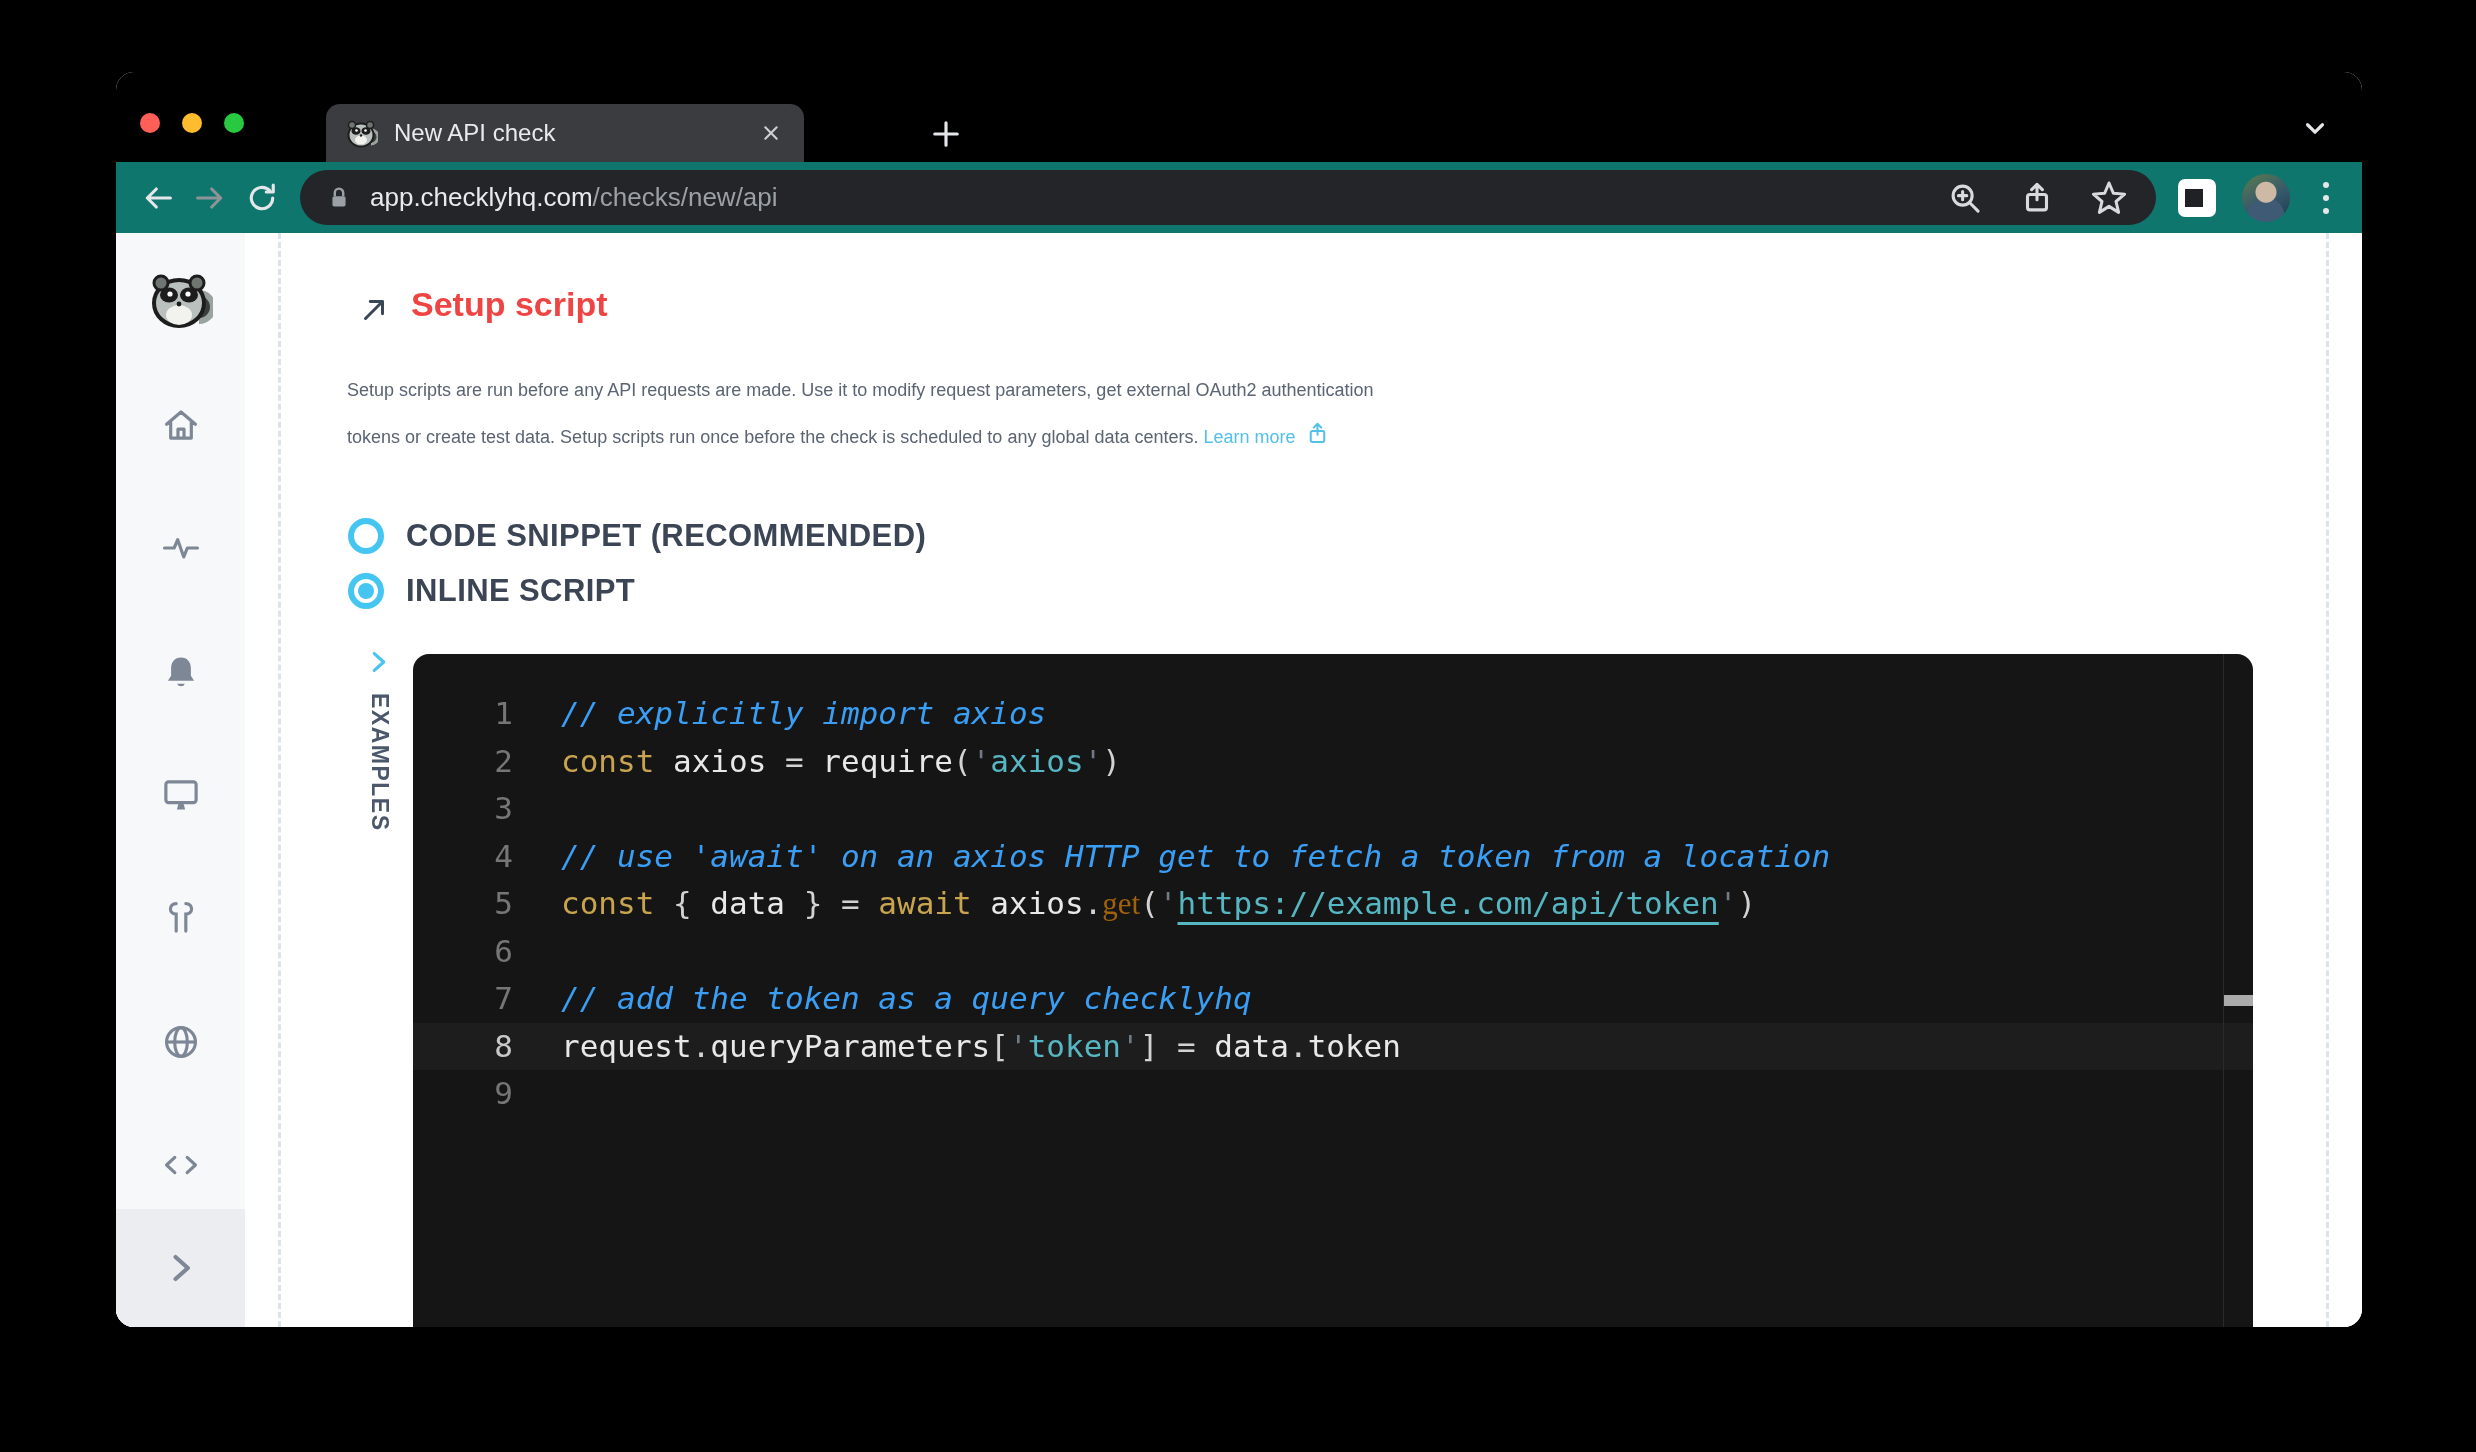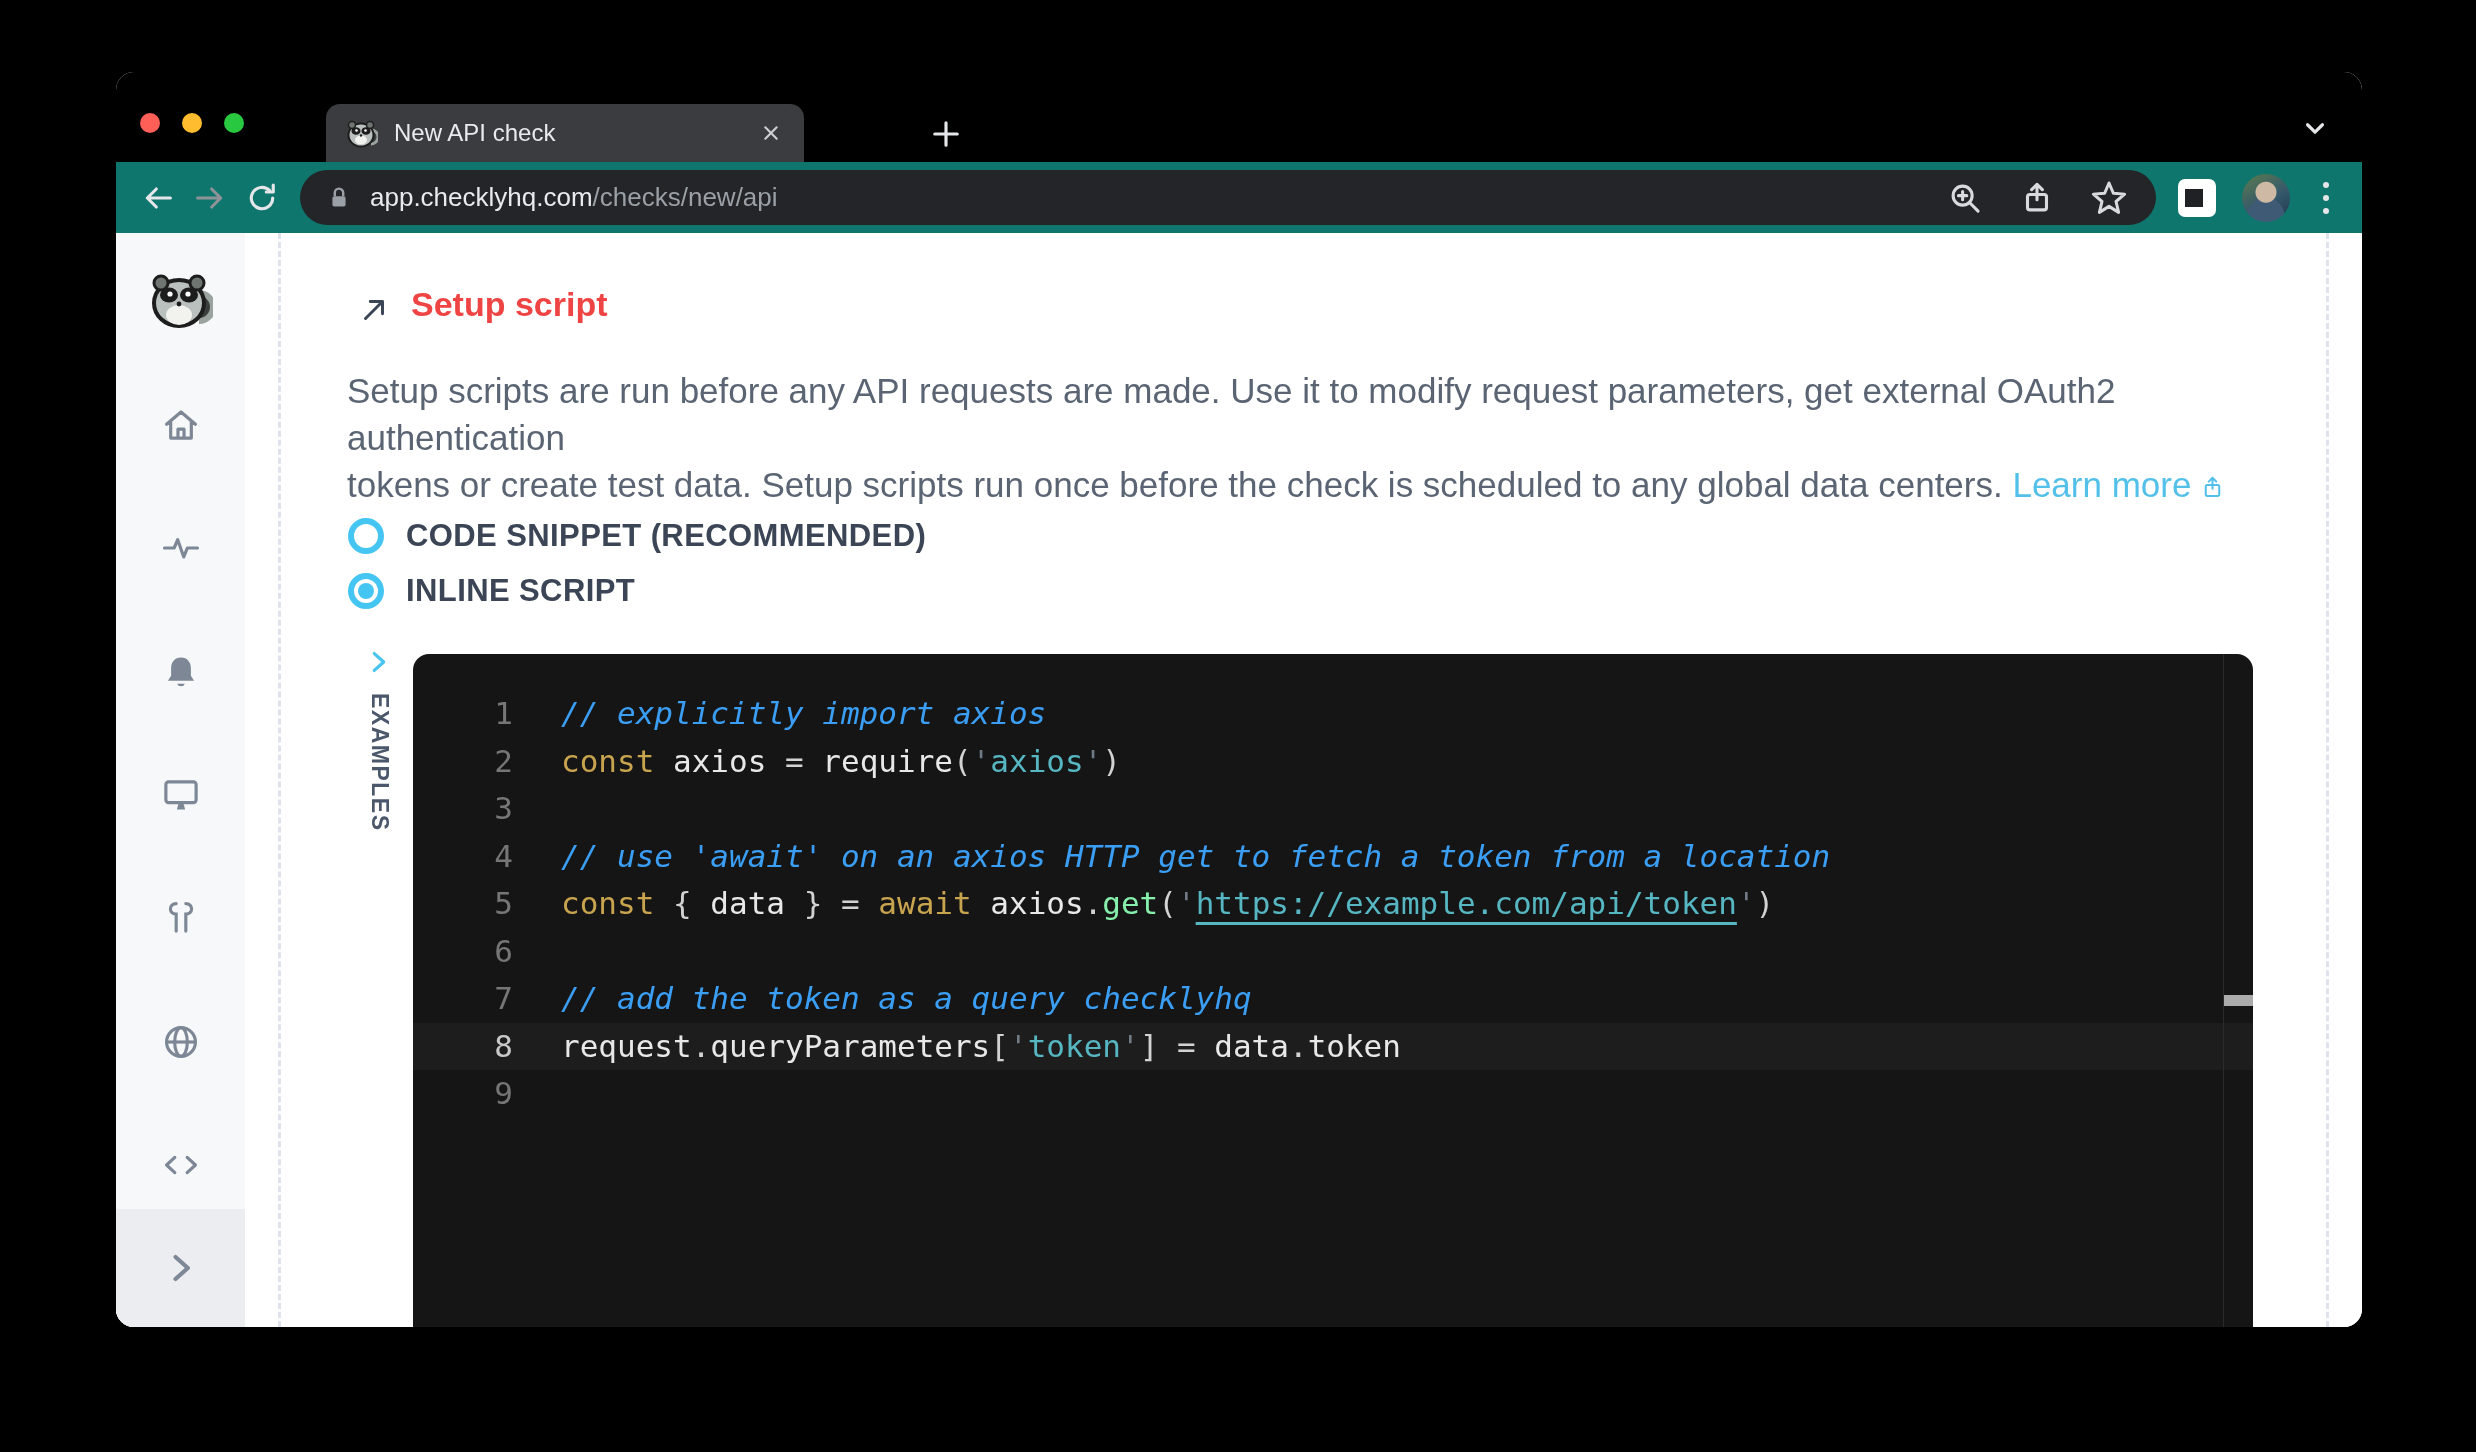--- a/index.html
+++ b/index.html
@@ -43,21 +43,21 @@
   .sidebar{width:129px;background:#f7f8fa;position:relative;flex:none;}
   .side-item{position:absolute;left:0;width:129px;display:flex;justify-content:center;}
   .sidebar-expand{position:absolute;left:0;bottom:0;width:129px;height:118px;background:#ecedf1;
                   border-radius:0 0 0 18px;display:flex;align-items:center;justify-content:center;}
   .page{flex:1;position:relative;}
   .dash{position:absolute;top:0;bottom:0;width:0;border-left:3px dashed #dde2eb;}
   .dash.left{left:33px;} .dash.right{right:33px;}
 
   .head-arrow{position:absolute;left:112px;top:60px;}
   .page-title{position:absolute;left:166px;top:52px;margin:0;font-size:34px;font-weight:700;color:#ef4444;}
-  .desc{position:absolute;left:102px;top:134px;width:1965px;font-size:35px;line-height:47px;color:#5a6473;}
+  .desc{position:absolute;left:102px;top:134px;width:1965px;font-size:18px;line-height:47px;color:#5a6473;}
   .learn-more{color:#53c0ea;cursor:pointer;}
   .lm-icon{display:inline-block;vertical-align:-4px;margin-left:8px;}
 
   .radio-row{position:absolute;left:103px;display:flex;align-items:center;gap:22px;}
   .radio-ring{width:36px;height:36px;border:6px solid #45c5f1;border-radius:50%;box-sizing:border-box;
               display:flex;align-items:center;justify-content:center;flex:none;}
   .radio-ring.selected::after{content:"";width:16px;height:16px;border-radius:50%;background:#45c5f1;}
   .radio-label{font-size:31px;font-weight:700;color:#3b4555;letter-spacing:.4px;}
 
   .examples{position:absolute;left:110px;top:414px;width:48px;display:flex;flex-direction:column;align-items:center;}
@@ -69,21 +69,21 @@
           border-radius:16px 16px 0 0;font-family:"DejaVu Sans Mono",monospace;font-size:31px;
           overflow:hidden;}
   .code-lines{padding-top:36px;}
   .code-line{display:flex;height:47.5px;line-height:47.5px;white-space:pre;}
   .code-line.active{background:#1d1d1d;}
   .gutter{width:100px;text-align:right;color:#767676;flex:none;}
   .code-line.active .gutter{color:#c8c8c8;}
   .codetxt{margin-left:48px;}
   .tk-c{color:#3b9ef5;font-style:italic;}
   .tk-k{color:#c8a44f;}
-  .tk-f{color:#86efac;}
+  .tk-f{color:#a16207;font-family:Liberation Serif, serif;}
   .tk-s{color:#56b6c2;}
   .tk-q{color:#6e7a85;}
   .tk-l{color:#56b6c2;text-decoration:underline;text-decoration-thickness:3px;text-underline-offset:8px;}
   .tk-t{color:#e8e8e8;}
   .tk-p{color:#d2d2d2;}
   .scroll-strip{position:absolute;right:0;top:0;bottom:0;width:29px;border-left:1px solid #2a2a2a;}
   .scroll-thumb{position:absolute;right:0;top:341px;width:29px;height:11px;background:#ababab;}
 
   svg{display:block;}
 </style>

